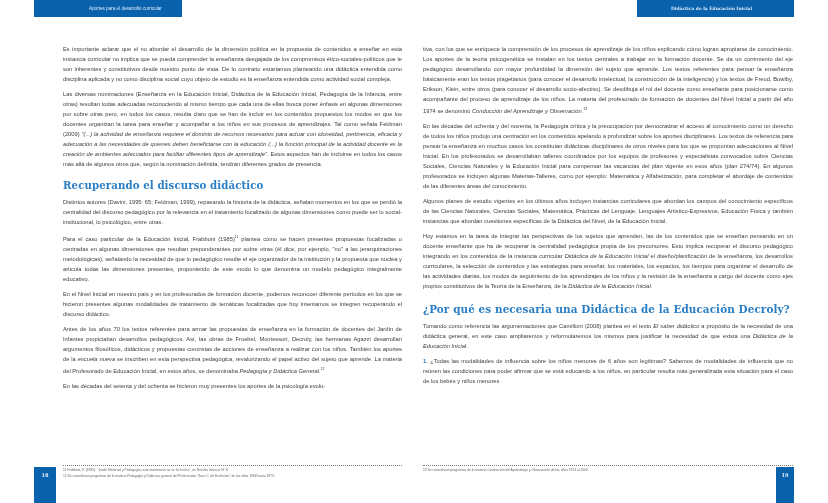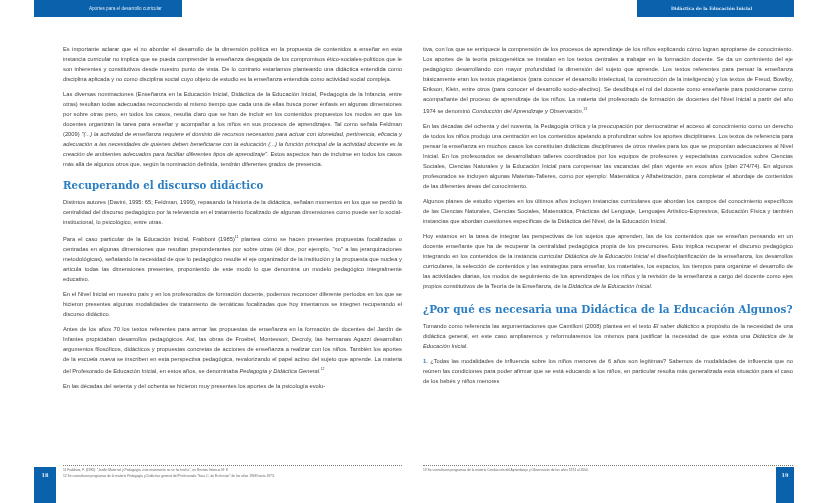--- a/index.html
+++ b/index.html
@@ -66,21 +66,21 @@
   <div class="page-tab">18</div>
 </div>
 
 <div class="page right">
   <div class="running-head">Didáctica de la Educación Inicial</div>
   <div class="content">
     <p><span>tiva, con los que se enriquece la comprensión de los procesos de aprendizaje de los niños explicando cómo logran apropiarse de conocimiento. Los aportes de la teoría psicogenética se instalan en los textos centrales a trabajar en la formación docente. Se da un corrimiento del eje pedagógico desarrollando con mayor profundidad la dimensión del sujeto que aprende. Los textos referentes para pensar la enseñanza básicamente eran los textos piagetianos (para conocer el desarrollo intelectual, la construcción de la inteligencia) y los textos de Freud, Bowlby, Erikson, Klein, entre otros (para conocer el desarrollo socio-afectivo). Se desdibuja el rol del docente como enseñante para posicionarse como acompañante del proceso de aprendizaje de los niños. La materia del profesorado de formación de docentes del Nivel Inicial a partir del año 1974 se denominó </span><i>Conducción del Aprendizaje y Observación.</i><sup>13</sup></p>
     <p>En las décadas del ochenta y del noventa, la Pedagogía crítica y la preocupación por democratizar el acceso al conocimiento como un derecho de todos los niños produjo una centración en los contenidos apelando a profundizar sobre los aportes disciplinares. Los textos de referencia para pensar la enseñanza en muchos casos los constituían didácticas disciplinares de otros niveles para los que se proponían adecuaciones al Nivel Inicial. En los profesorados se desarrollaban talleres coordinados por los equipos de profesores y especialistas convocados sobre Ciencias Sociales, Ciencias Naturales y la Educación Inicial para compensar las vacancias del plan vigente en esos años (plan 274/74). En algunos profesorados se incluyen algunas Materias-Talleres, como por ejemplo: Matemática y Alfabetización, para completar el abordaje de contenidos de las diferentes áreas del conocimiento.</p>
     <p>Algunos planes de estudio vigentes en los últimos años incluyen instancias curriculares que abordan los campos del conocimiento específicos de las Ciencias Naturales, Ciencias Sociales, Matemática, Prácticas del Lenguaje, Lenguajes Artístico-Expresivos, Educación Física y también instancias que abordan cuestiones específicas de la Didáctica del Nivel, de la Educación Inicial.</p>
     <p><span>Hoy estamos en la tarea de integrar las perspectivas de los sujetos que aprenden, las de los contenidos que se enseñan pensando en un docente enseñante que ha de recuperar la centralidad pedagógica propia de los precursores. Esto implica recuperar el discurso pedagógico integrando en los contenidos de la instancia curricular </span><i>Didáctica de la Educación Inicial</i><span> el diseño/planificación de la enseñanza, los desarrollos curriculares, la selección de contenidos y las estrategias para enseñar, los materiales, los espacios, los tiempos para organizar el desarrollo de las actividades diarias, los modos de seguimiento de los aprendizajes de los niños y la revisión de la enseñanza a cargo del docente como ejes propios constitutivos de la Teoría de la Enseñanza, de la </span><i>Didáctica de la Educación Inicial</i><span>.</span></p>
-    <h2>¿Por qué es necesaria una Didáctica de la Educación Algunos?</h2>
+    <h2>¿Por qué es necesaria una Didáctica de la Educación Decroly?</h2>
     <p><span>Tomando como referencia las argumentaciones que Camilloni (2008) plantea en el texto </span><i>El saber didáctico</i><span> a propósito de la necesidad de una didáctica general, en este caso ampliaremos y reformularemos los mismos para justificar la necesidad de que exista una </span><i>Didáctica de la Educación Inicial</i><span>.</span></p>
     <p><span class="num">1.</span><span> ¿Todas las modalidades de influencia sobre los niños menores de 6 años son legítimas? Sabemos de modalidades de influencia que no reúnen las condiciones para poder afirmar que se está educando a los niños, en particular resulta más generalizada esta situación para el caso de los bebés y niños menores</span></p>
   </div>
   <div class="footnotes">
     <p class="fn">13 Se consultaron programas de la materia Conducción del Aprendizaje y Observación de los años 1974 al 2000.</p>
   </div>
   <div class="page-tab">19</div>
 </div>
 
 </body></html>

